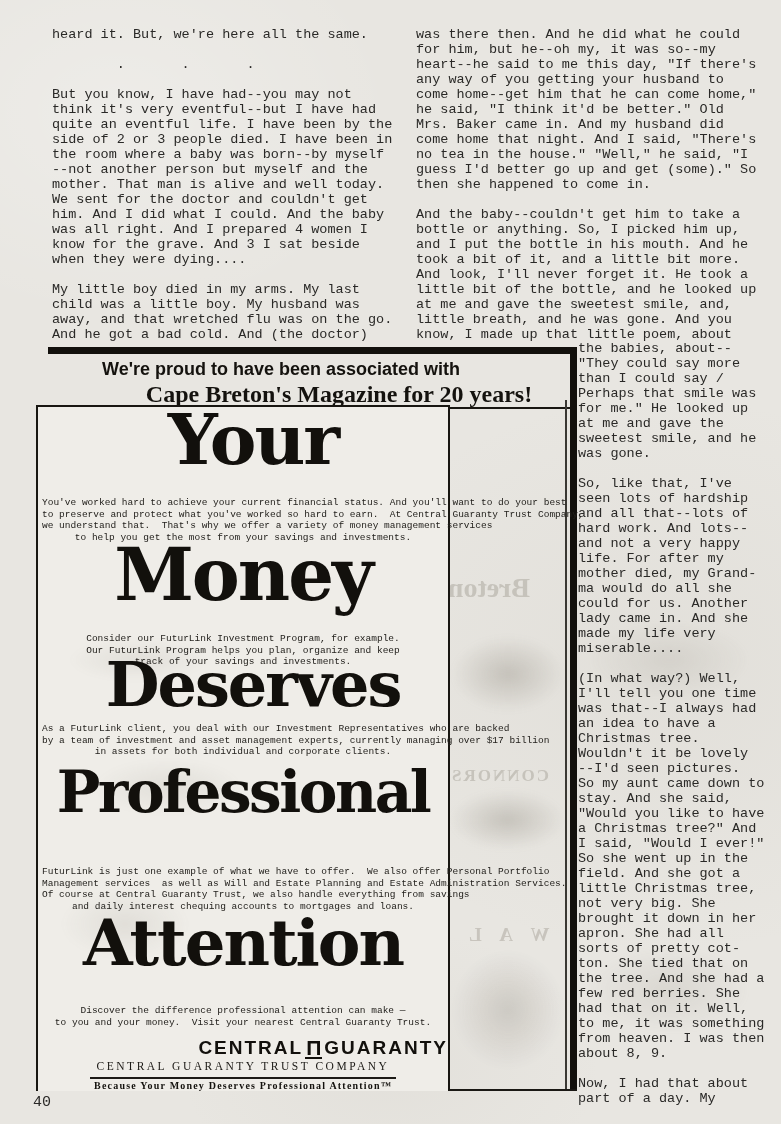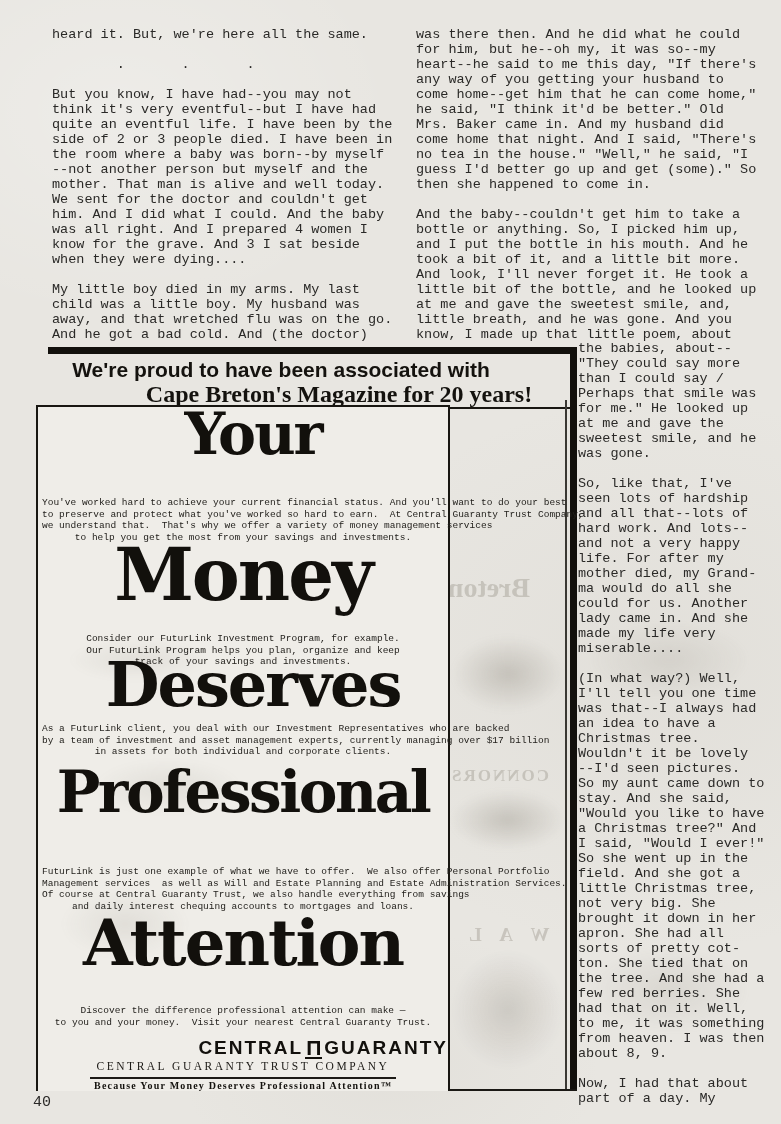--- a/index.html
+++ b/index.html
@@ -28,21 +28,21 @@
 
   
   .banner{
     position:absolute;left:48px;top:347px;width:522px;height:53px;
     border-top:7px solid #12100c;
     border-bottom:2px solid #181611;
     text-align:center;
   }
   .banner-l1{
     font-family:"Liberation Sans",sans-serif;font-weight:bold;
-    font-size:21px;line-height:25px;color:#14120e;
+    font-size:18px;line-height:25px;color:#14120e;
     transform:translateX(-28px);margin-top:3px;
   }
   .banner-l2{
     font-family:"Liberation Serif","DejaVu Serif",serif;font-weight:bold;
     font-size:24px;line-height:25px;color:#14120e;
     transform:translateX(30px);
   }
   .vbar-thick{position:absolute;left:570px;top:347px;width:7px;height:744px;background:#12100c;}
   .vline-thin{position:absolute;left:565px;top:400px;width:2px;height:691px;background:#3a3833;}
   .bottom-rule{position:absolute;left:36px;top:1089px;width:541px;height:2px;background:#1a1814;}
@@ -51,21 +51,21 @@
   .adbox{
     position:absolute;left:36px;top:405px;width:410px;height:684px;
     border:2px solid #181611;border-bottom:none;
     background:#efede8;
   }
   .bigword{
     position:absolute;left:0;right:0;text-align:center;
     font-family:"DejaVu Serif","Liberation Serif",serif;
     font-weight:bold;color:#12100c;line-height:1;letter-spacing:-2px;
   }
-  .w1{top:-2px;font-size:57px;padding-left:20px;}
+  .w1{top:-2px;font-size:70px;padding-left:20px;}
   .w2{top:132px;font-size:72px;}
   .w3{top:247px;font-size:62px;padding-left:20px;}
   .w4{top:356px;font-size:58px;letter-spacing:-2.5px;}
   .w5{top:504px;font-size:64px;}
   .adp{
     position:absolute;left:4px;right:4px;text-align:center;
     font-family:Liberation Mono, monospace;
     font-size:9.5px;line-height:11.6px;color:#24221e;white-space:pre;
   }
   .p1{top:90px;}

